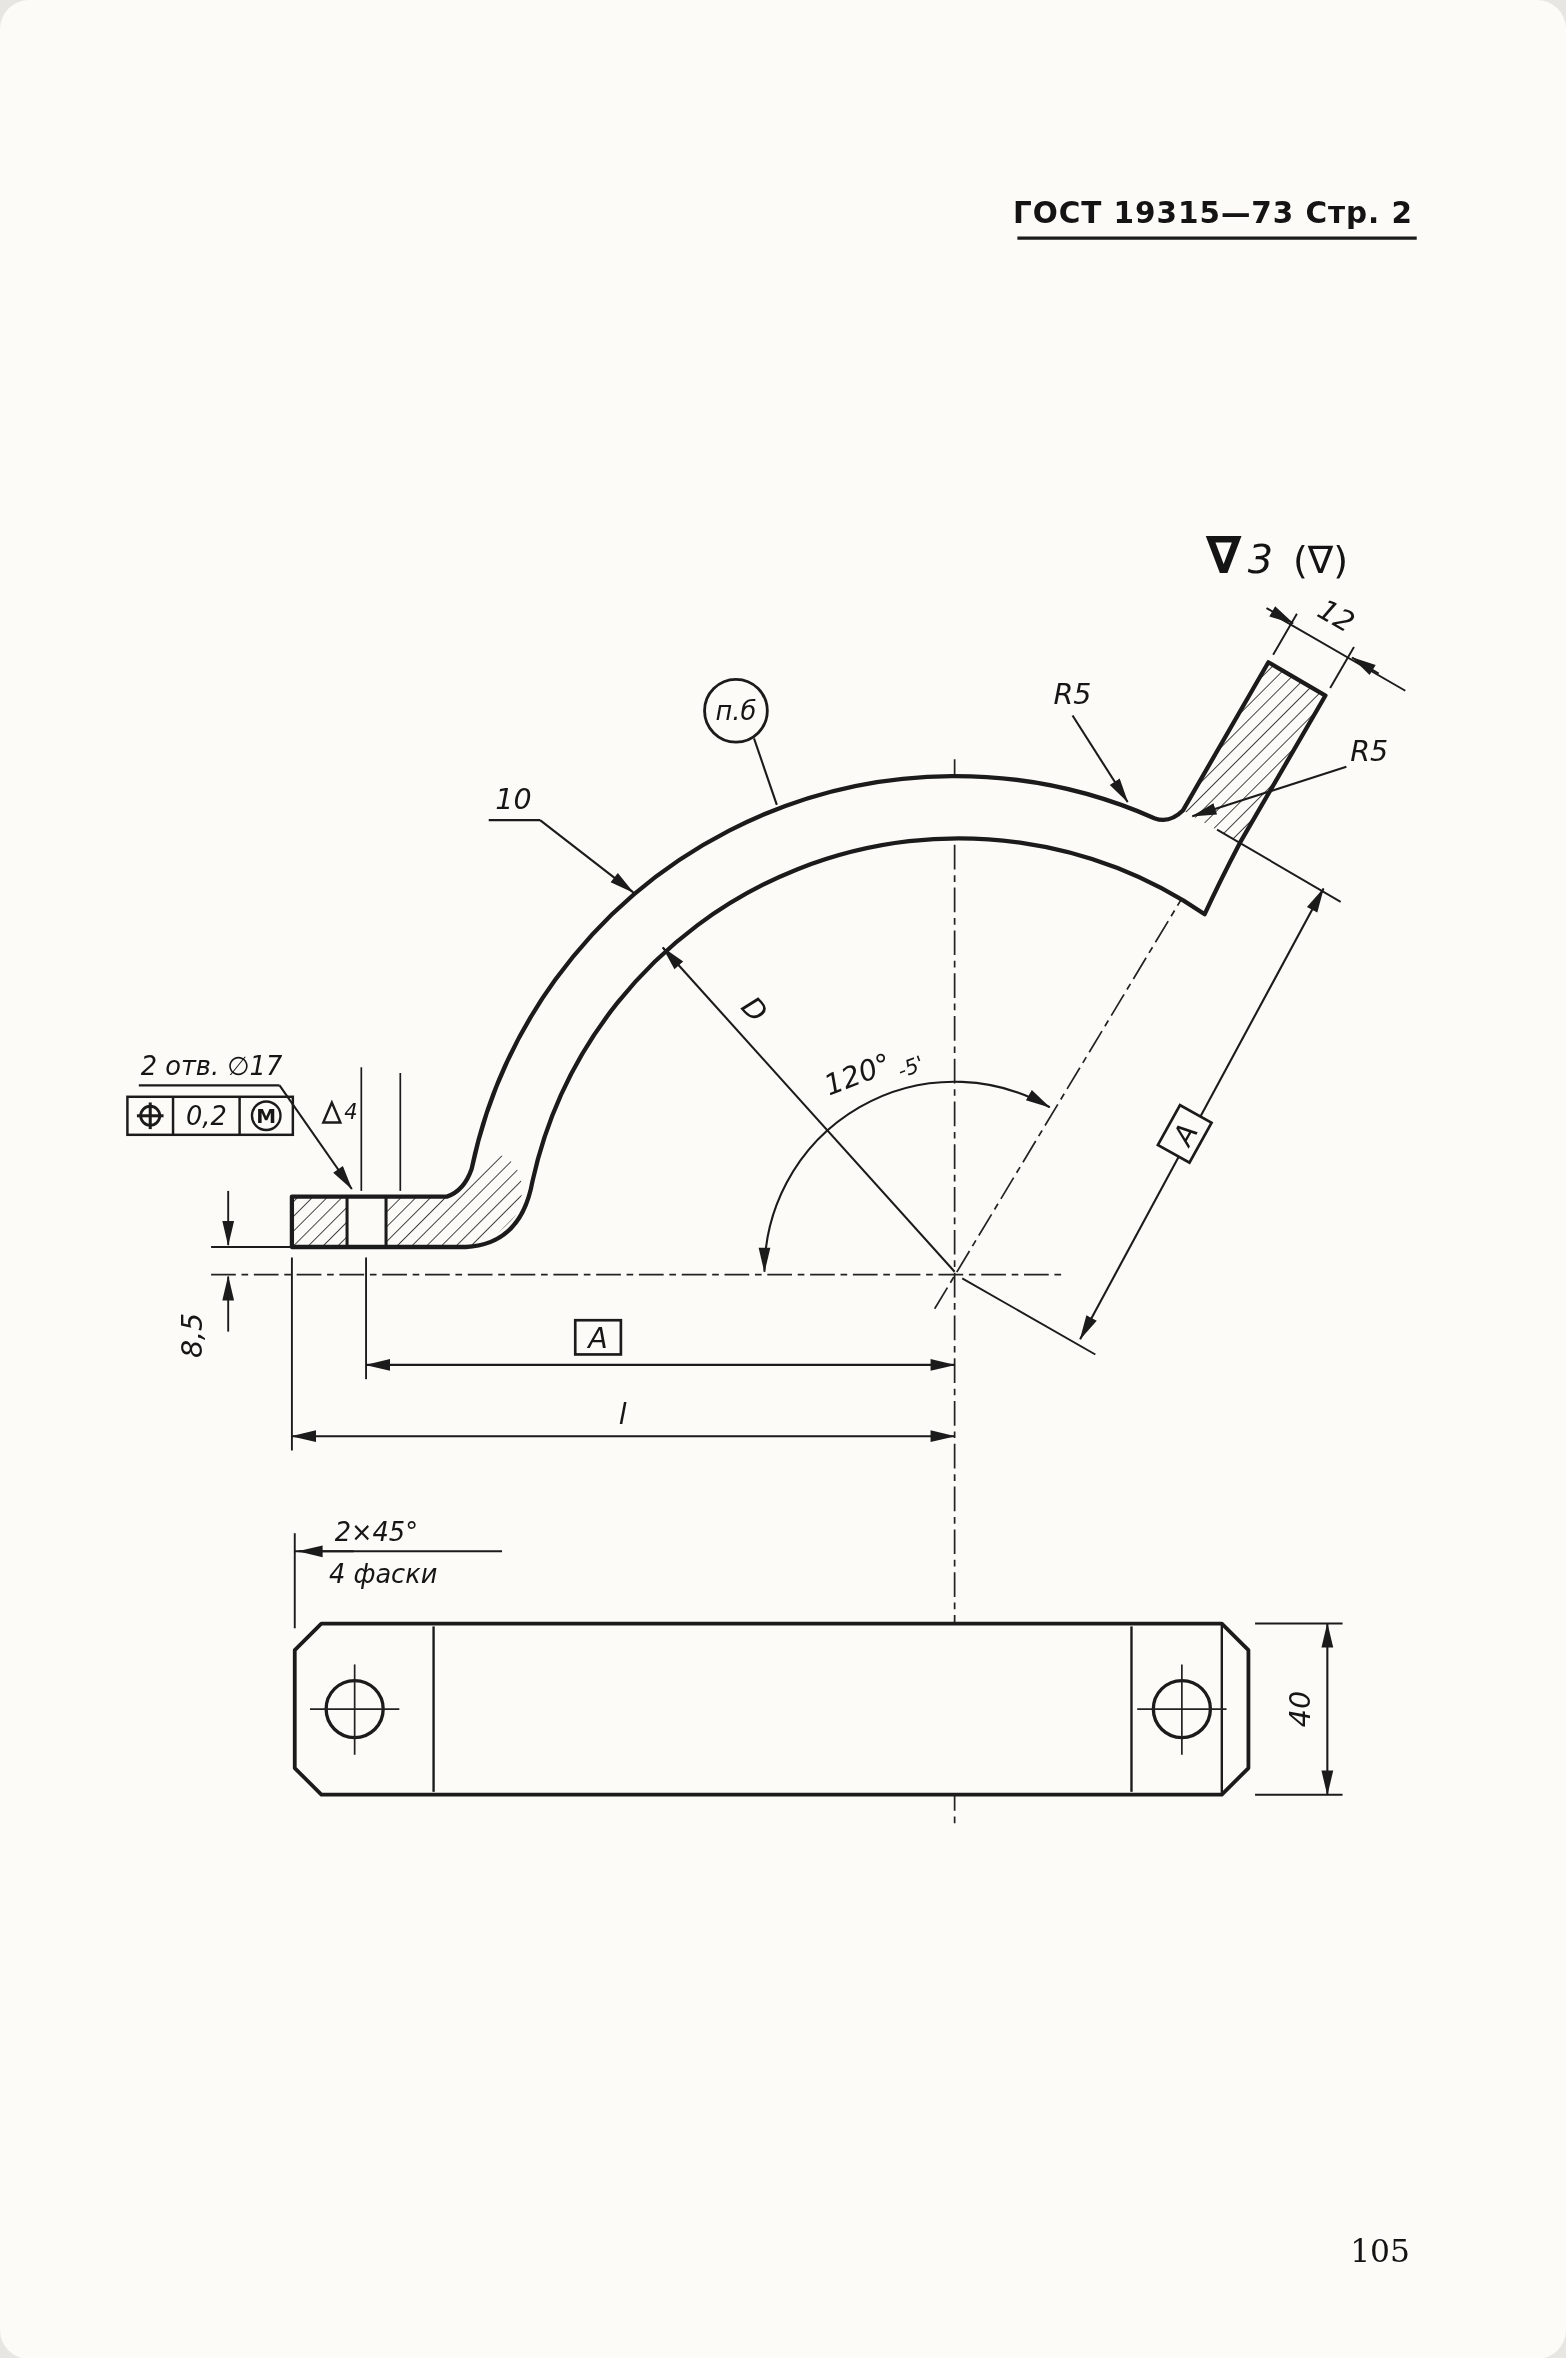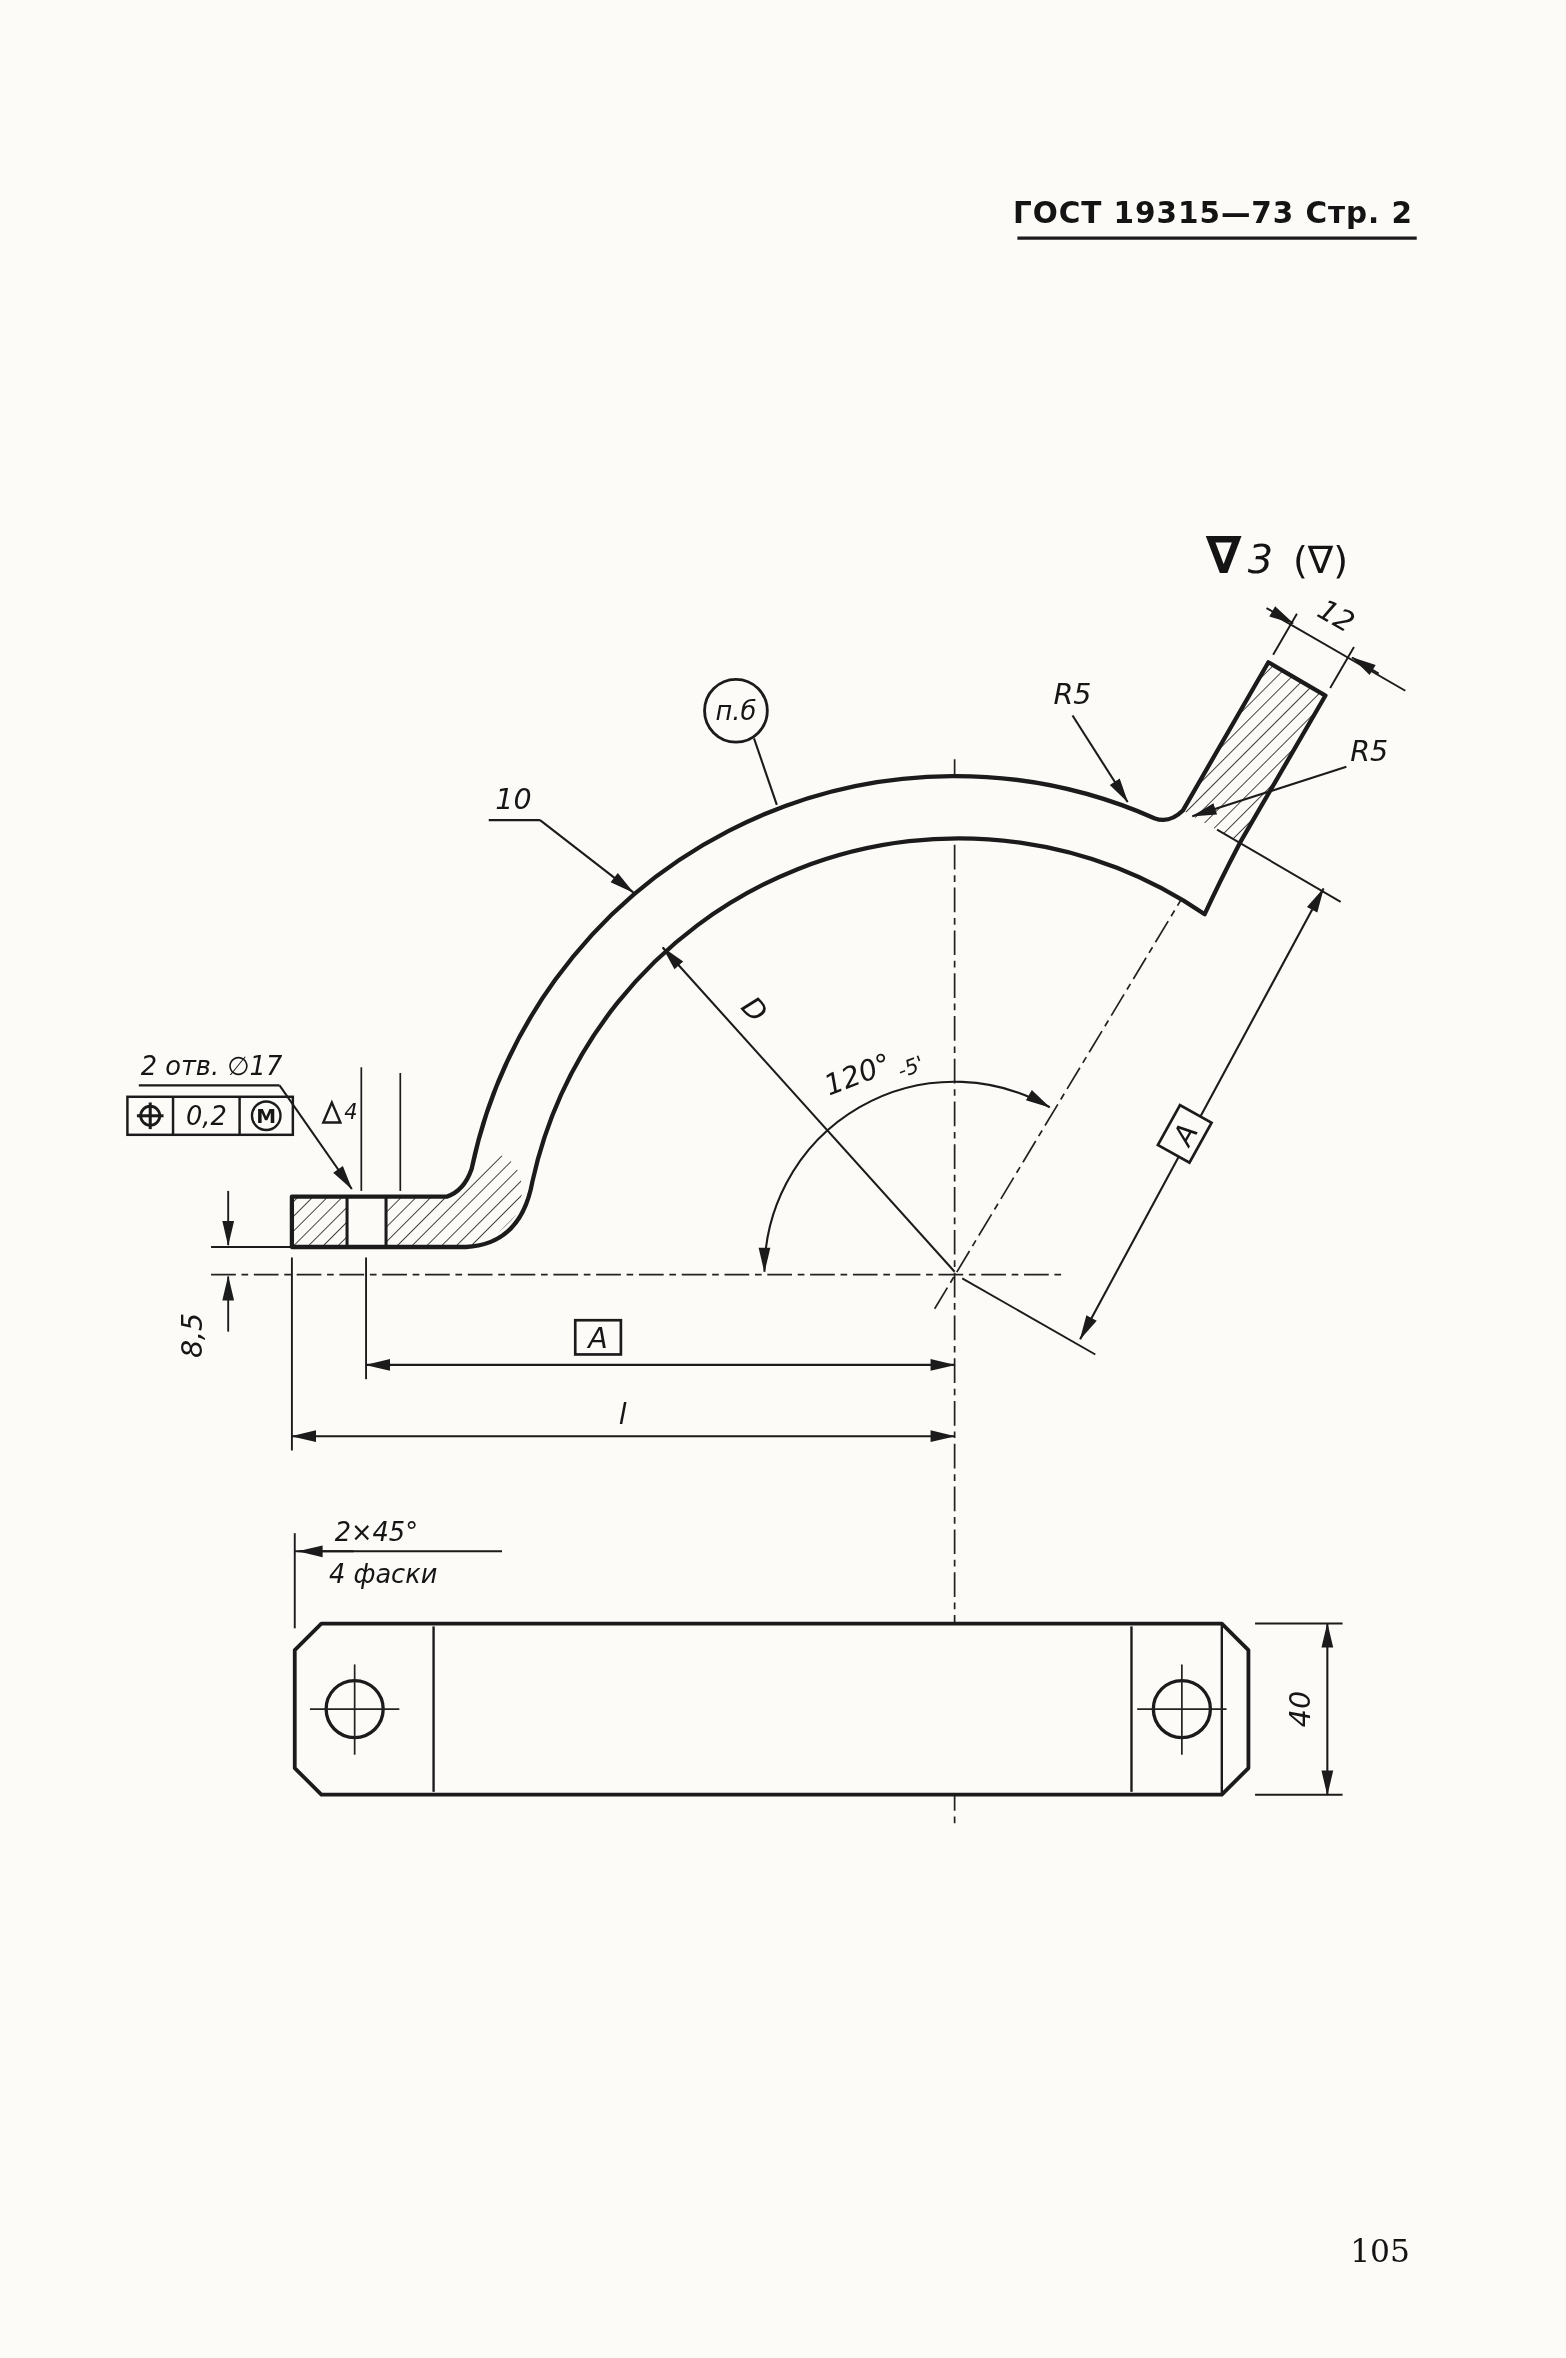--- a/index.html
+++ b/index.html
@@ -1,17 +1,17 @@
 <!DOCTYPE html>
 <html style="font-size:15px"><head>
 <meta charset="utf-8">
 <style>
   html,body{margin:0;padding:0;background:#e8e6e2;}
   .page{position:relative;width:1566px;height:2359px;background:#fcfbf8;margin:0 auto;
-        font-family:"DejaVu Sans",sans-serif;}
+        font-family:"DejaVu Sans",sans-serif;border-radius:29px;}
   svg{position:absolute;left:0;top:0;}
   .ink{stroke:#1b1b1b;}
   .t-hdr{font-family:"DejaVu Sans",sans-serif;font-weight:bold;font-size:31px;fill:#141414;letter-spacing:1px;}
   .t-dim{font-family:"DejaVu Sans",sans-serif;font-style:italic;font-size:30px;fill:#161616;}
   .t-dim-sm{font-family:"DejaVu Sans",sans-serif;font-style:italic;font-size:22px;fill:#161616;}
   .t-note{font-family:"DejaVu Sans",sans-serif;font-style:italic;font-size:27px;fill:#161616;}
   .t-box{font-family:"DejaVu Sans",sans-serif;font-style:italic;font-size:30px;fill:#161616;}
   .t-page{font-family:"DejaVu Serif","DejaVu Sans",serif;font-size:33px;fill:#141414;}
   .sf-big{font-family:"DejaVu Sans",sans-serif;font-weight:bold;font-size:54px;fill:#141414;}
   .sf-num{font-family:"DejaVu Sans",sans-serif;font-style:italic;font-size:42px;fill:#141414;}

